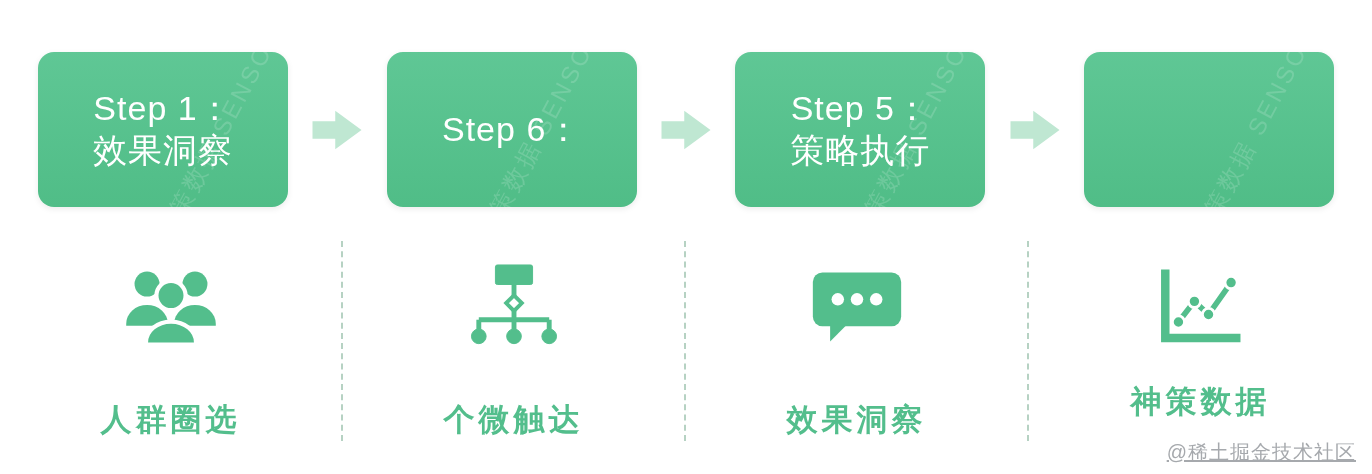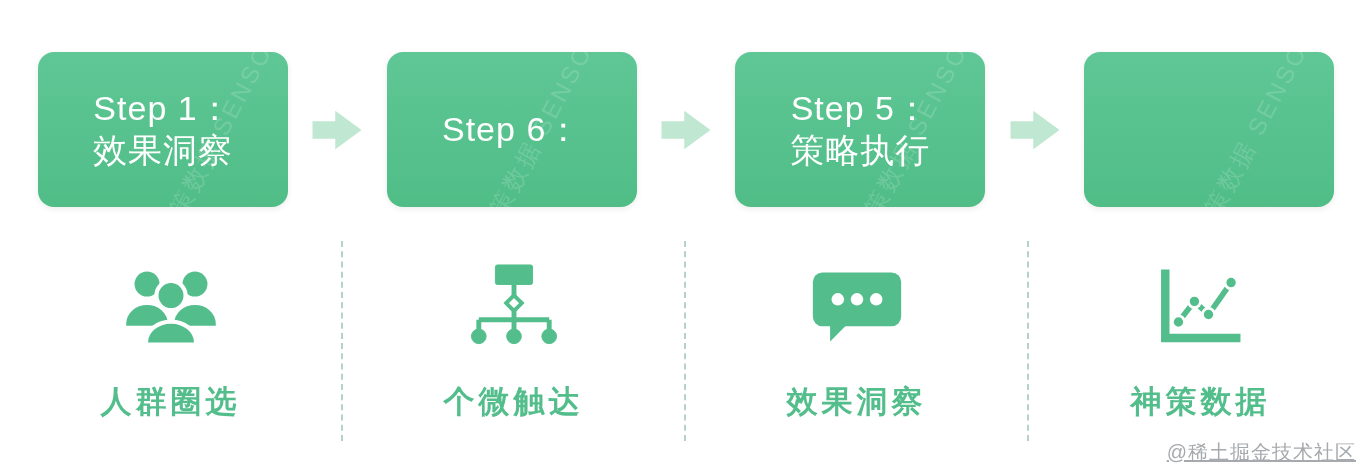--- a/index.html
+++ b/index.html
@@ -52,21 +52,21 @@
     grid-template-columns:repeat(4,1fr);
     margin-top:34px;
     height:200px;
   }
   .detail-col {
     display:flex;
     flex-direction:column;
     align-items:center;
     padding-top:14px;
   }
-  .detail-col.divider { border-right:2px dashed #b6d2c3; }
+  .detail-col.divider { border-right:2px dashed #b6d2c3;justify-content:space-between; }
   .icon-wrap {
     height:104px;
     display:flex;
     align-items:center;
     justify-content:center;
   }
   .detail-label {
     margin-top:22px;
     font-size:31px;
     font-weight:bold;

